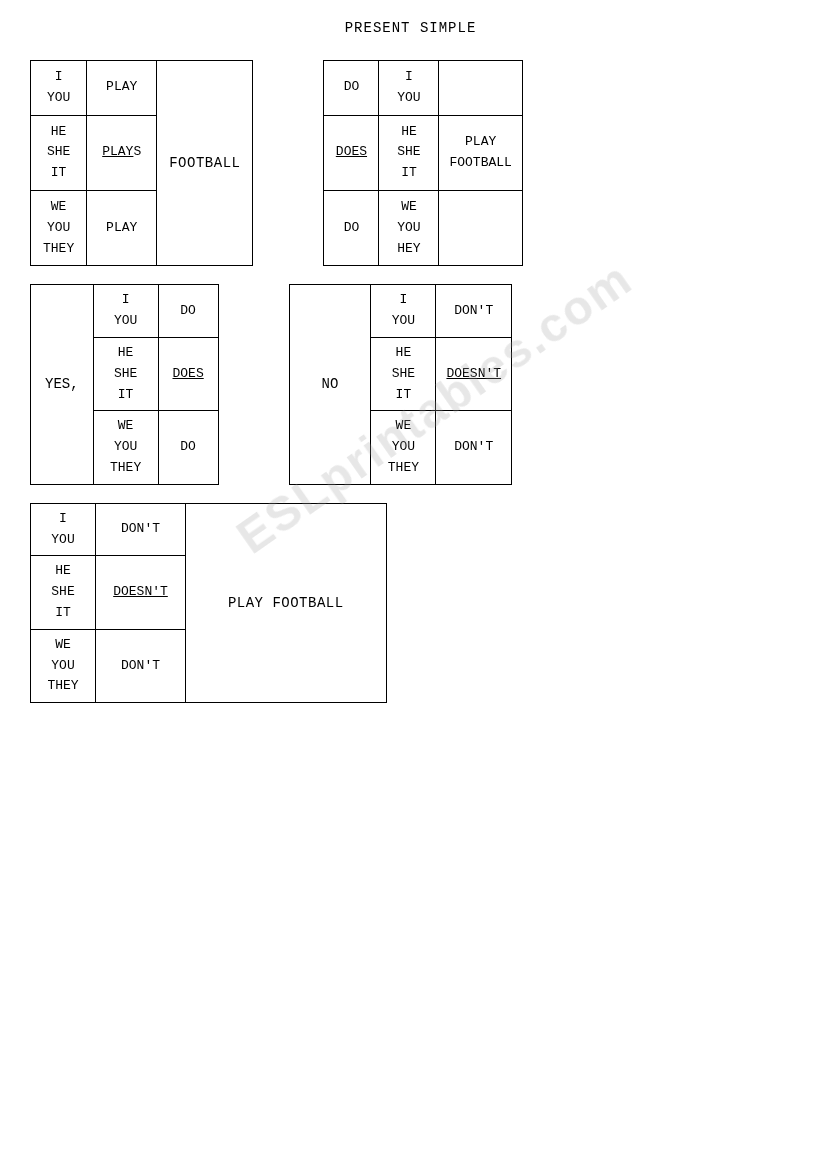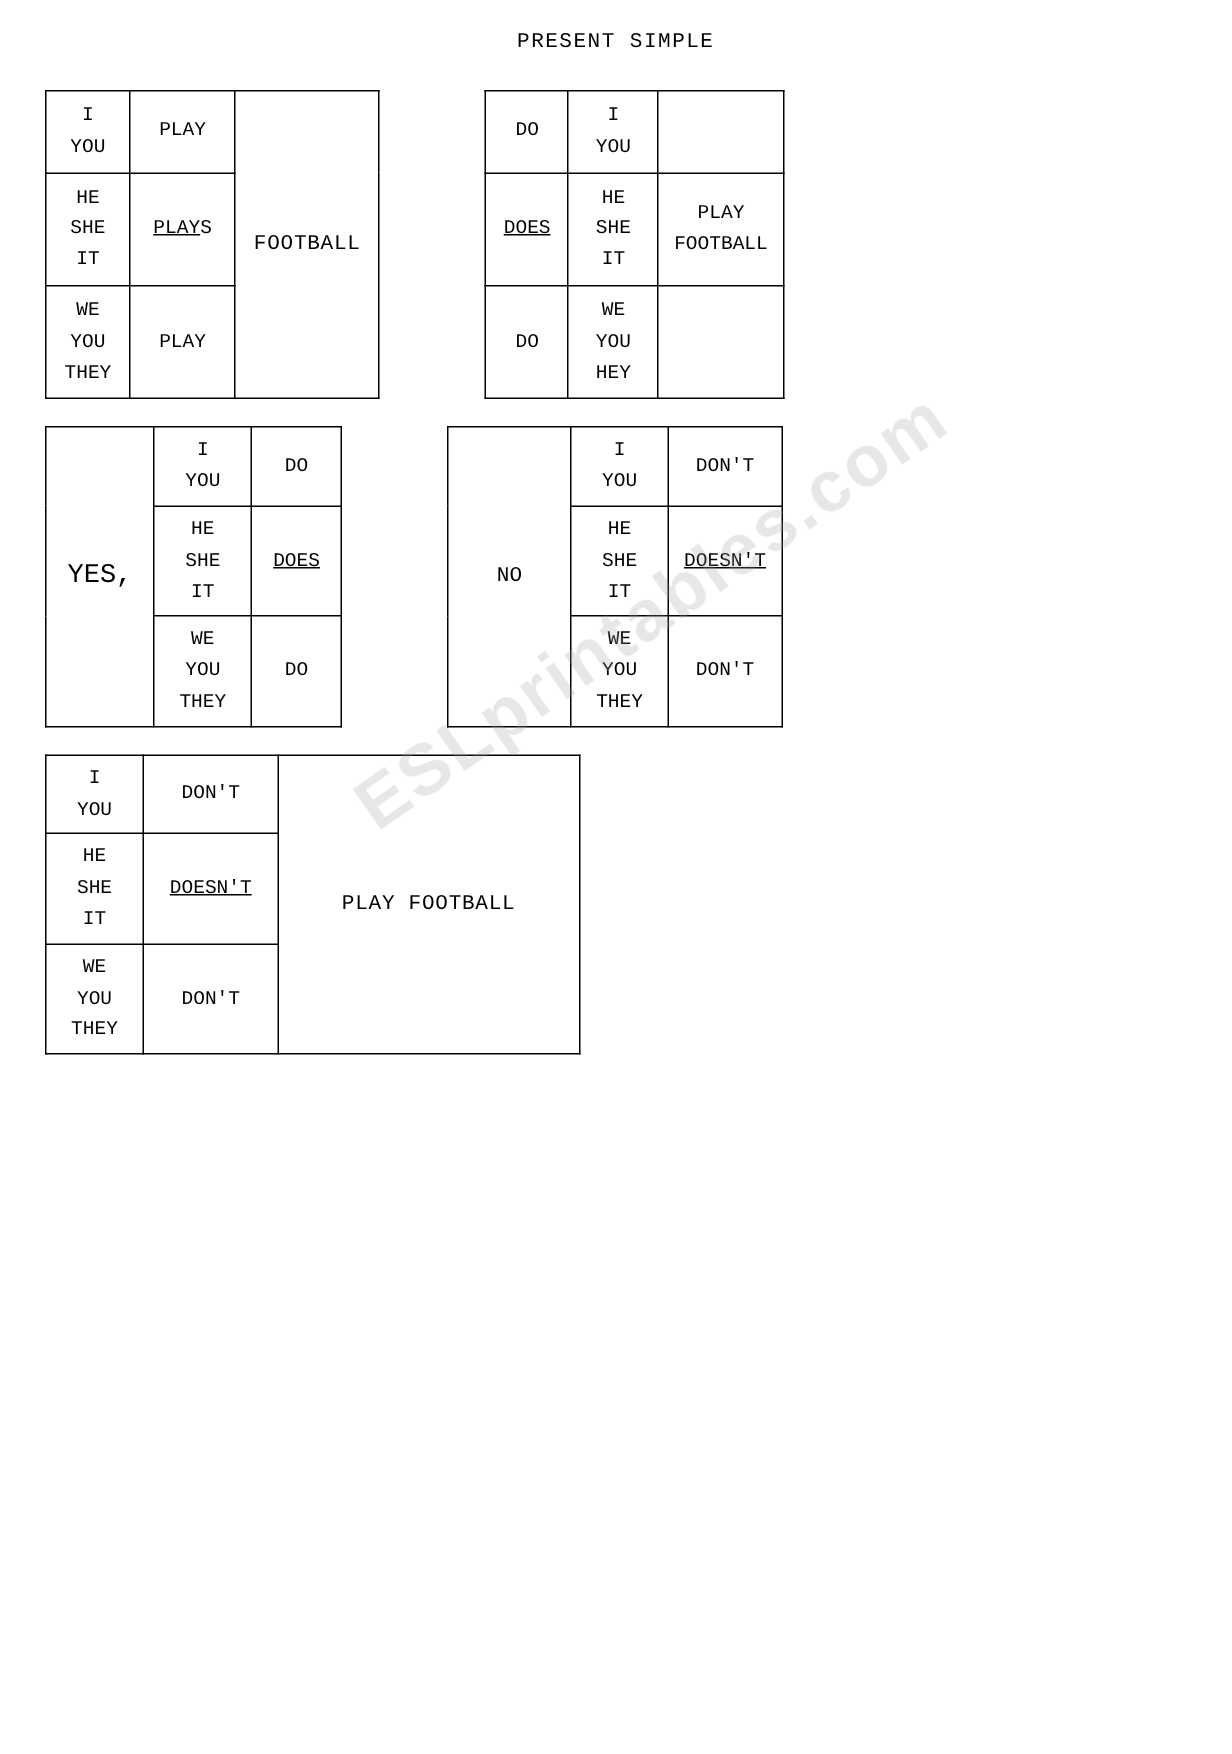--- a/index.html
+++ b/index.html
@@ -182,21 +182,21 @@
     </tbody>
   </table>
 
 </div>
 
 <div class="section2">
 
   <table class="table-yes">
     <tbody>
       <tr>
-        <td rowspan="3" style="font-size:18px; padding: 5px 14px;">YES,</td>
+        <td rowspan="3" style="font-size:14px; padding: 5px 14px;">YES,</td>
         <td style="white-space:pre-line; min-width:65px;">I
 YOU</td>
         <td style="min-width:60px;">DO</td>
       </tr>
       <tr>
         <td style="white-space:pre-line;">HE
 SHE
 IT</td>
         <td><span class="underline">DOES</span></td>
       </tr>

